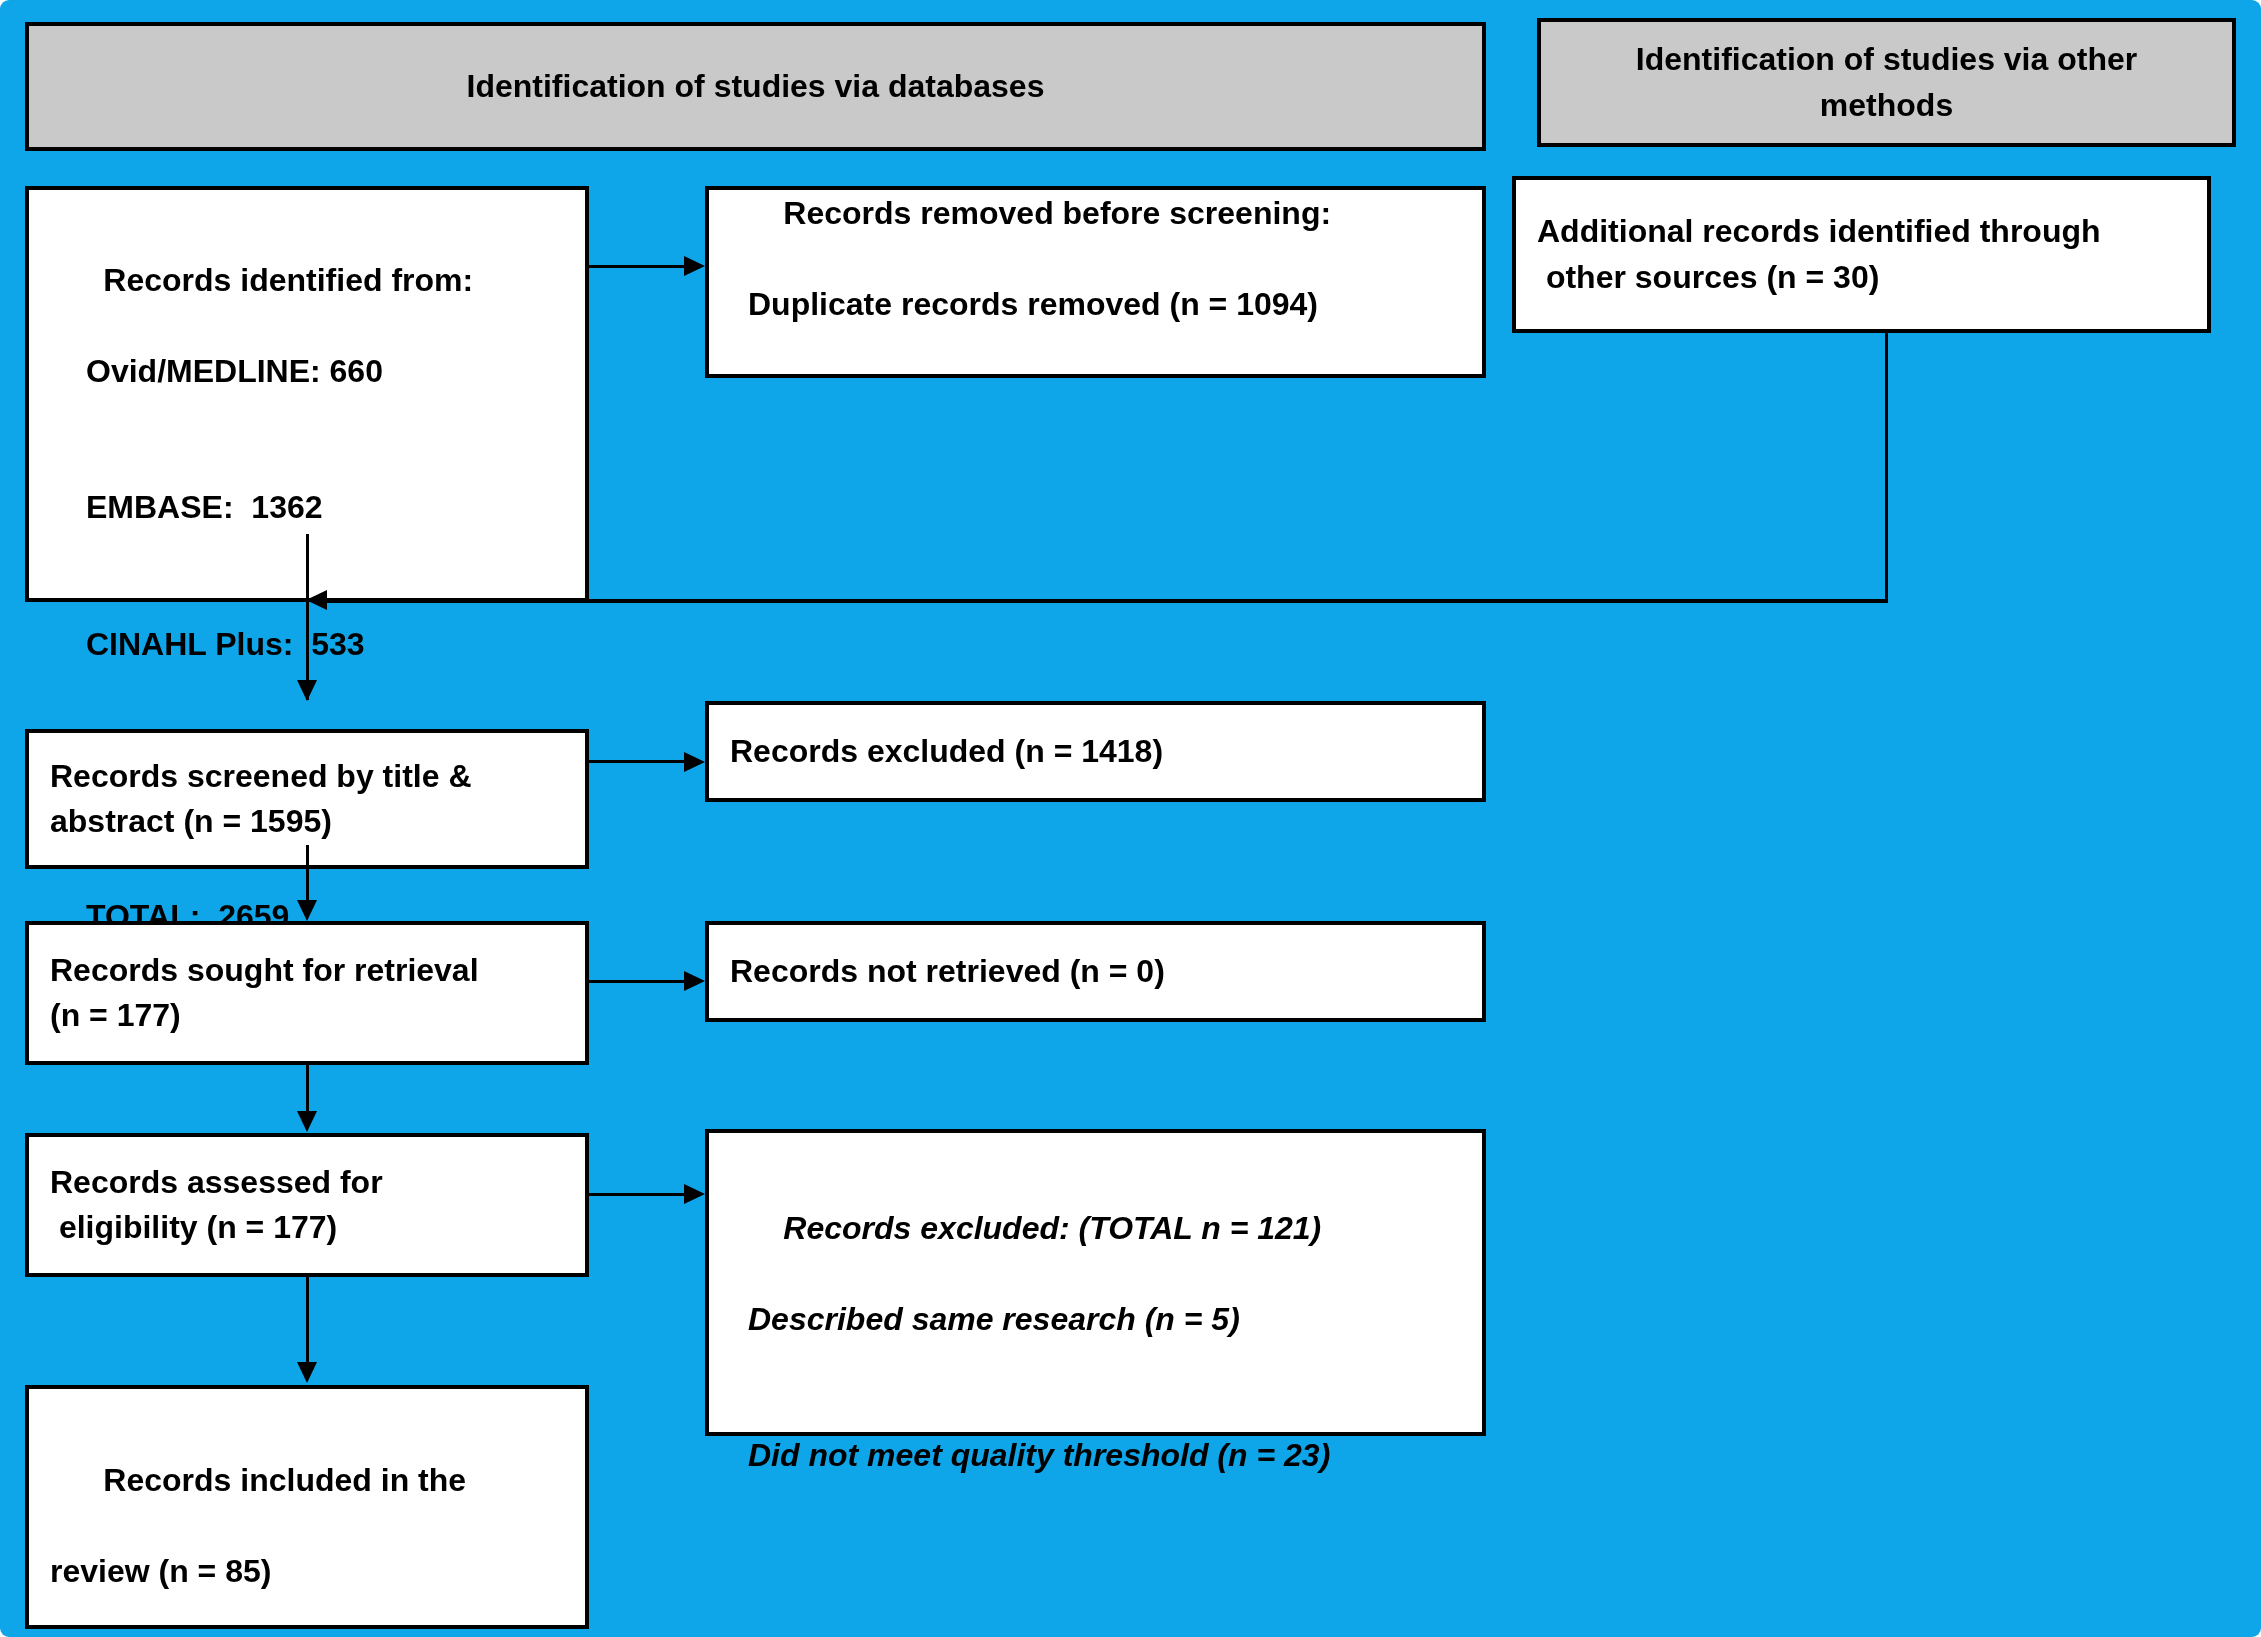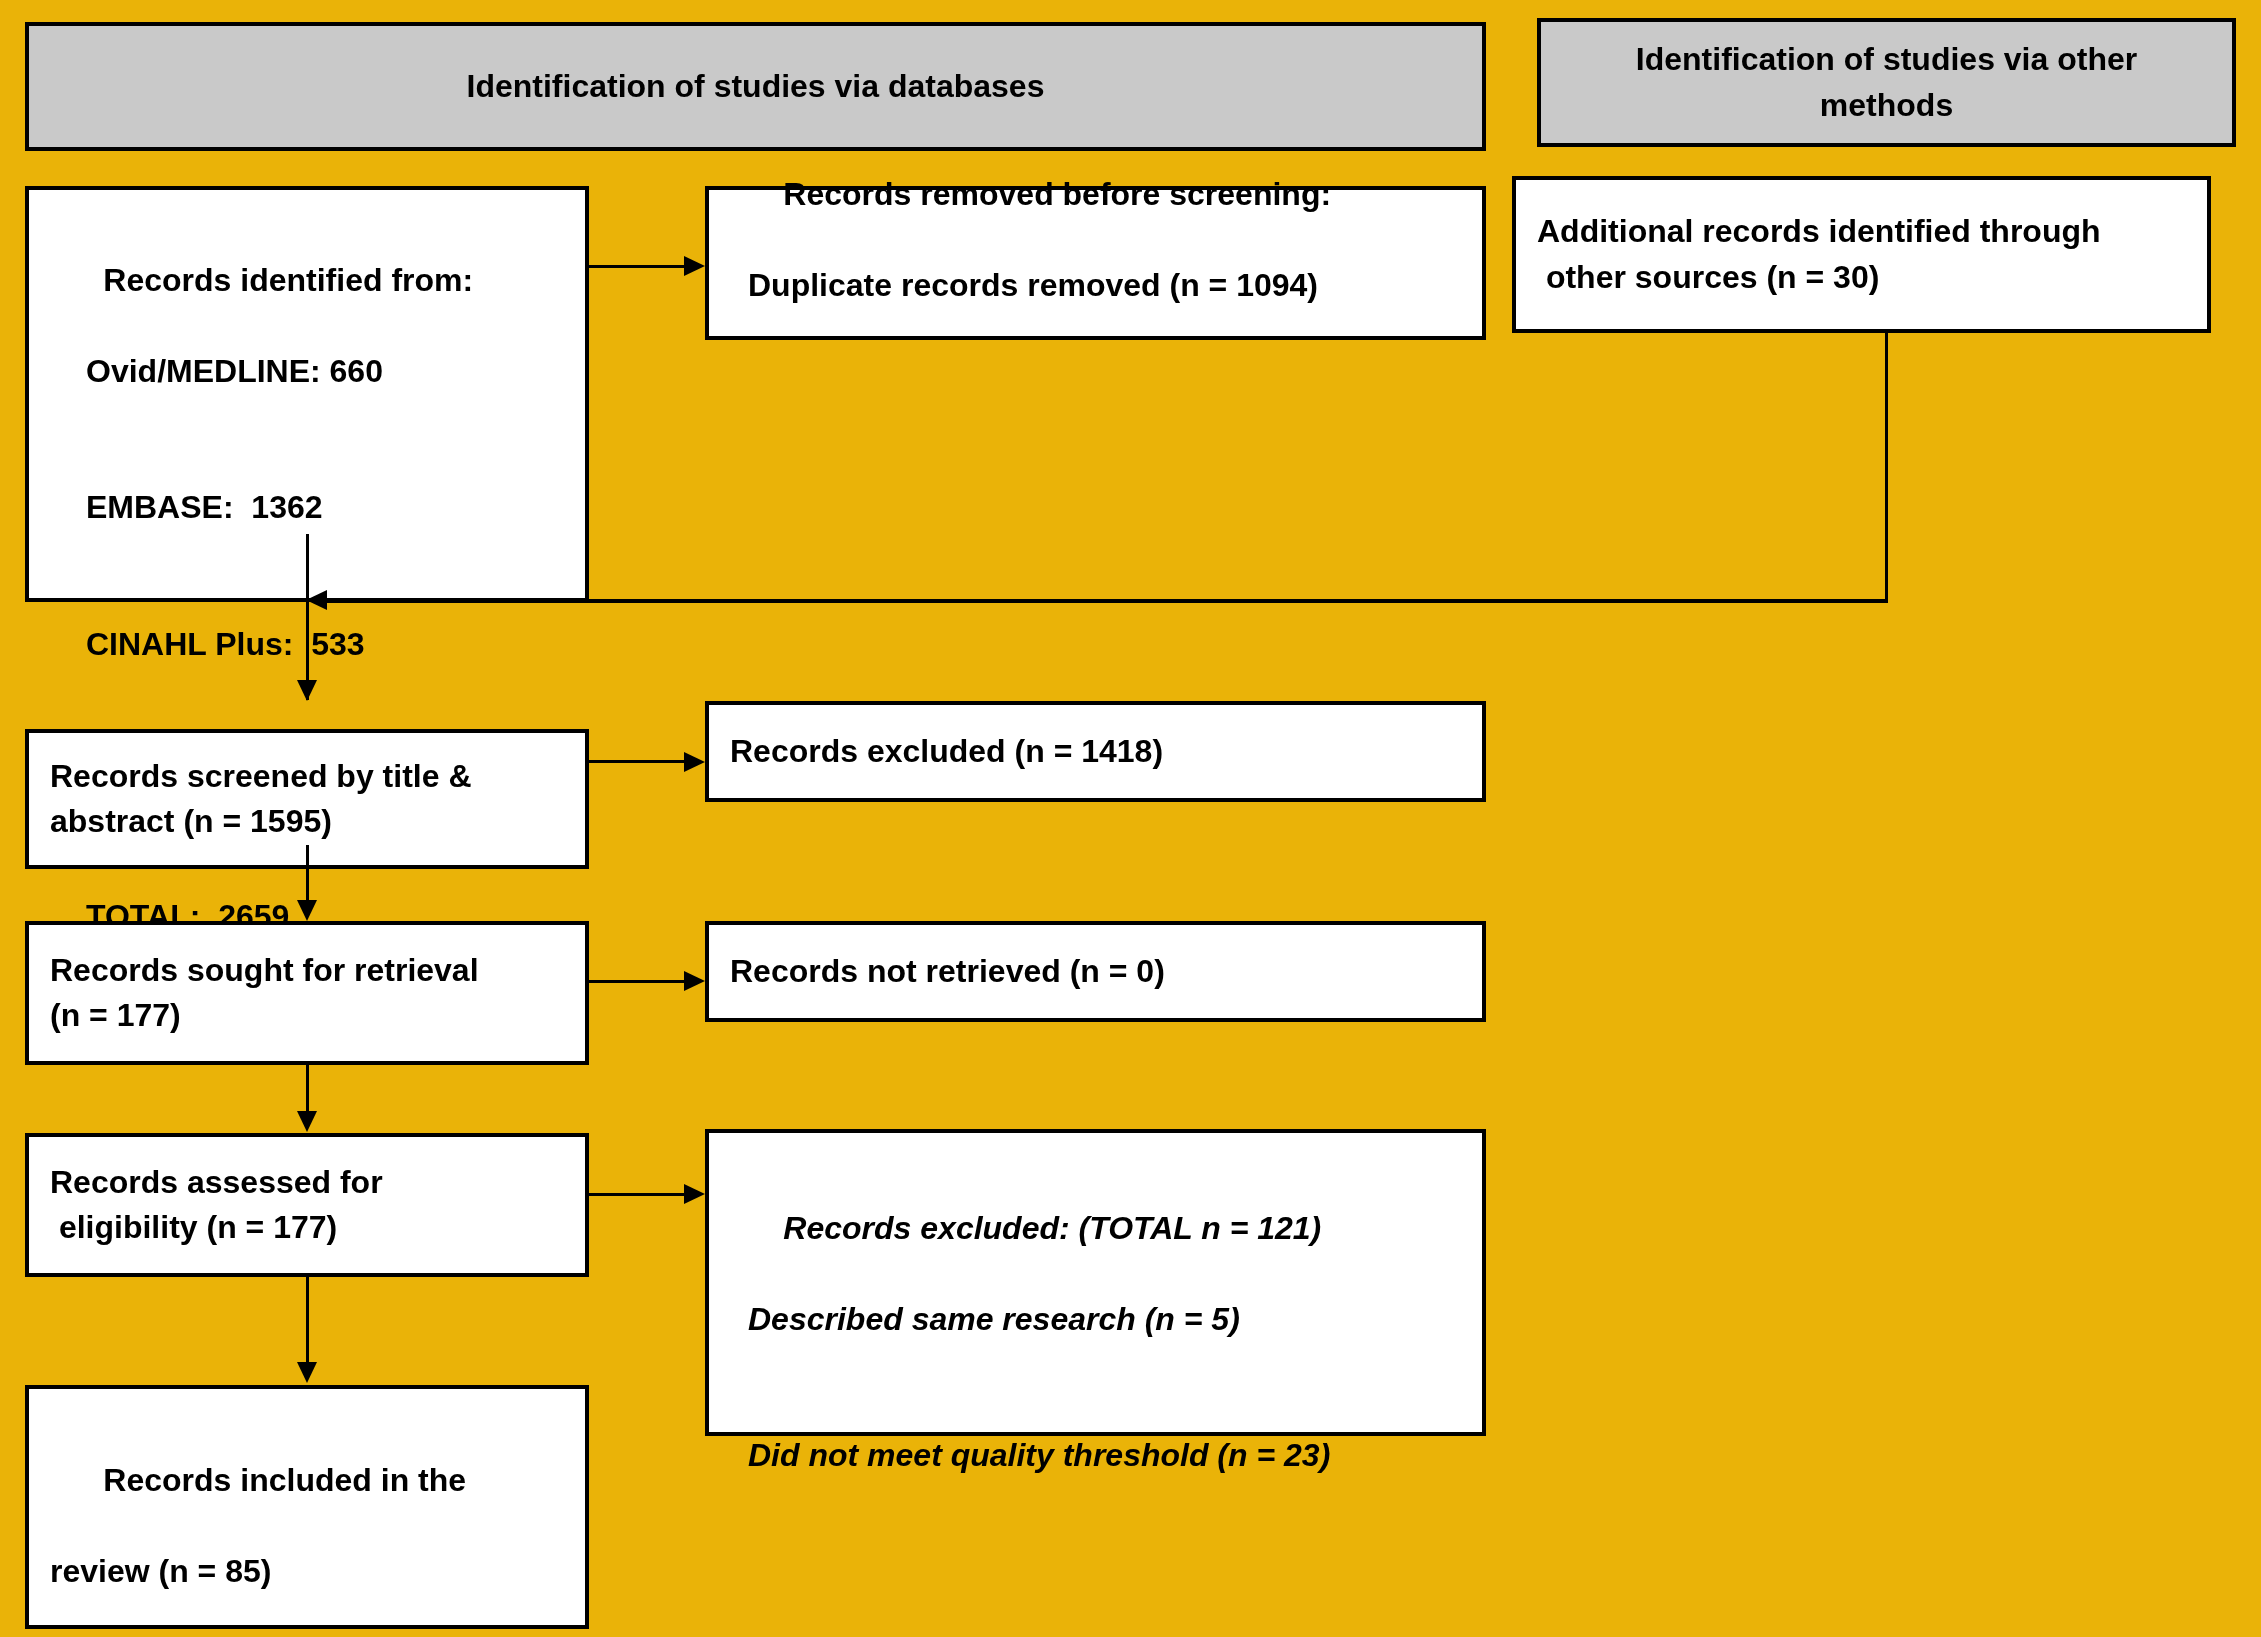--- a/index.html
+++ b/index.html
@@ -7,22 +7,23 @@
     padding: 0;
     background: #ffffff;
   }
   body {
     font-family: "Liberation Sans", sans-serif;
   }
   #canvas {
     position: relative;
     width: 2261px;
     height: 1637px;
-    background: #eab308;
+    background: #0ea5e9;
     overflow: hidden;
+    border-radius: 9px;
   }
   .node {
     position: absolute;
     box-sizing: border-box;
     border: 4px solid #000000;
     background: #ffffff;
     display: flex;
     align-items: center;
     padding: 0 21px;
   }
@@ -97,21 +98,21 @@
     <span class="txt">
       <span>Records identified from:</span>
       <span class="ind1">Ovid/MEDLINE: 660</span>
       <span class="ind1">EMBASE:  1362</span>
       <span class="ind1">CINAHL Plus:  533</span>
       <span class="ind1">Cochrane: 104</span>
       <span class="ind1">TOTAL:  2659</span>
     </span>
   </div>
 
-  <div class="node" style="left:705px; top:186px; width:781px; height:154px;align-items:center;">
+  <div class="node" style="left:705px; top:186px; width:781px; height:192px;align-items:center;">
     <span class="txt">
       <span>Records removed before screening:</span>
       <span class="ind2">Duplicate records removed (n = 1094)</span>
     </span>
   </div>
 
   <div class="node" style="left:1512px; top:176px; width:699px; height:157px;">
     <span class="txt">Additional records identified through
  other sources (n = 30)</span>
   </div>

